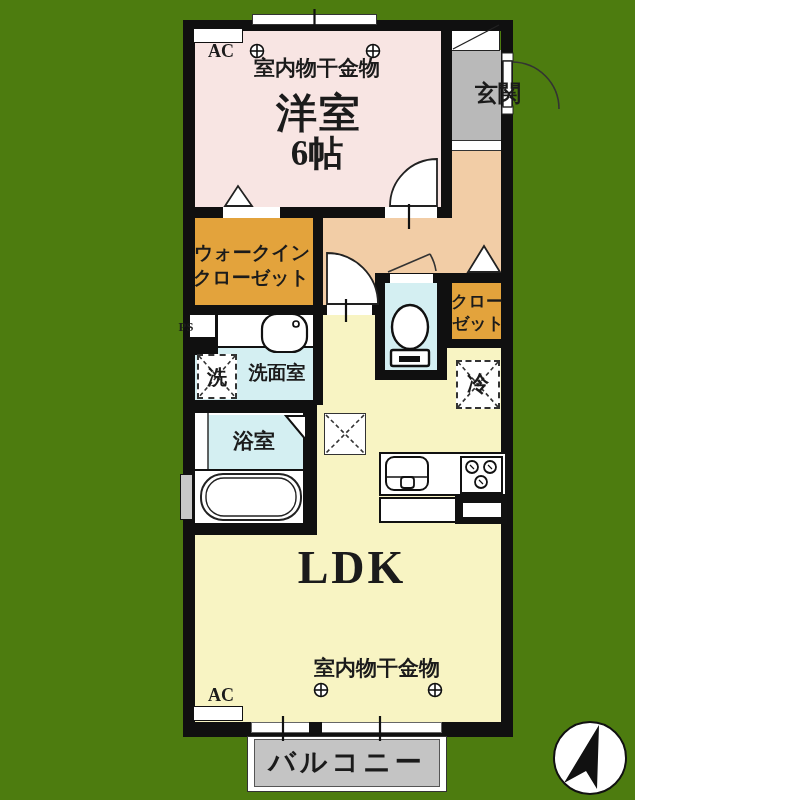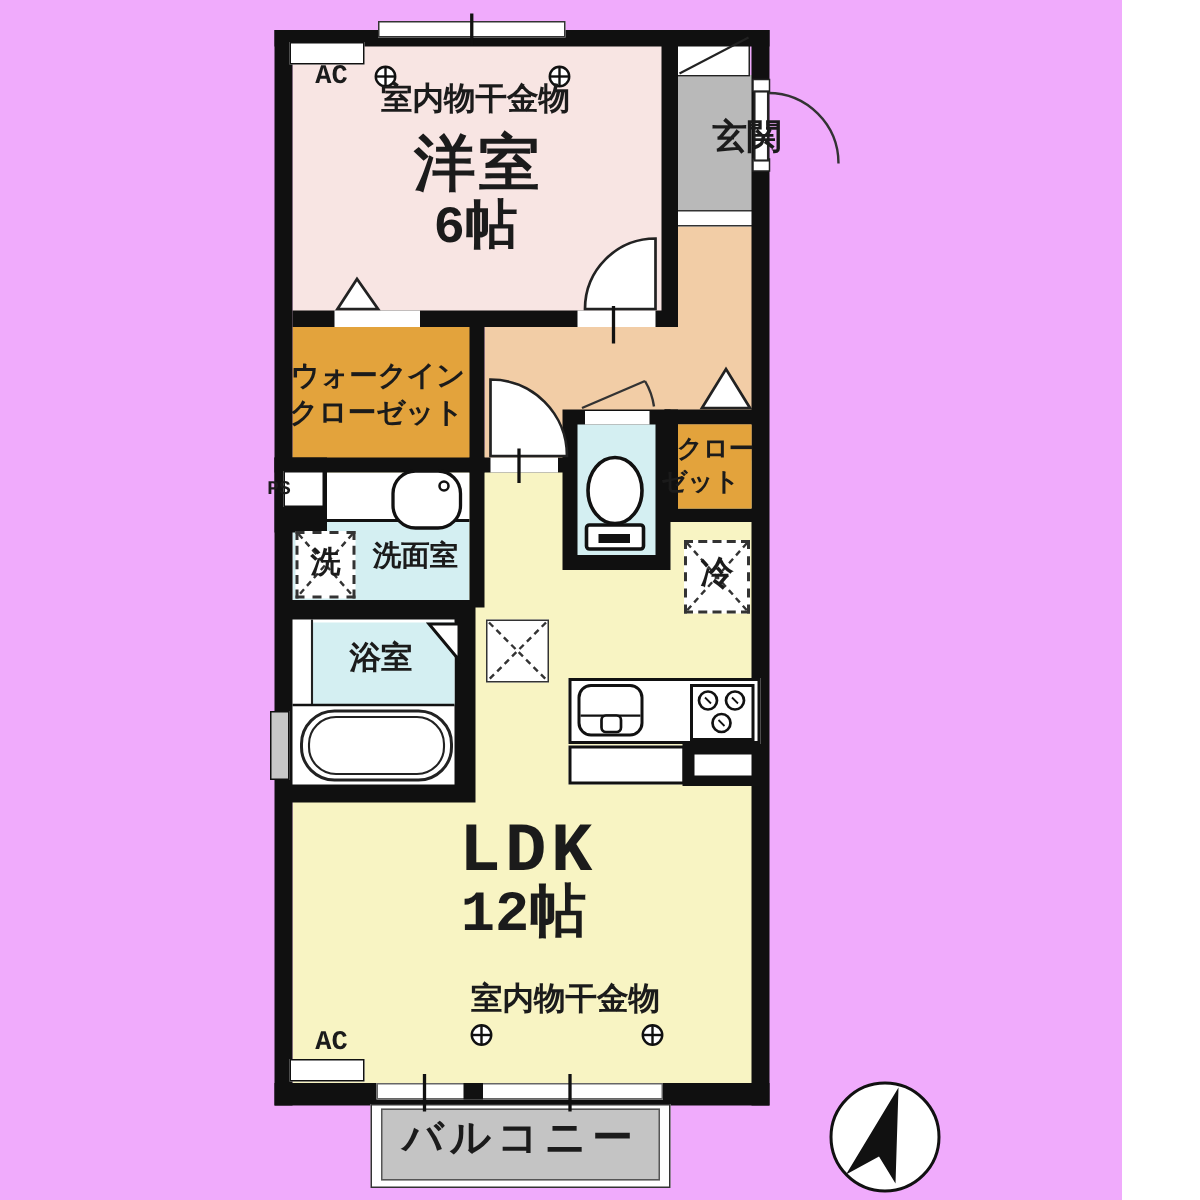--- a/index.html
+++ b/index.html
@@ -1,17 +1,17 @@
 <!DOCTYPE html>
 <html style="--wall: #101010; --western-room: #f8e5e3; --hall: #f2cda6; --closet: #e3a33c; --wet-area: #d4eff2; --ldk: #f8f4c3; --entrance-gray: #b9b9b9; --balcony-gray: #c4c4c4; --window-gray: #c8c8c8; --text: #1b1b1b;"><head>
 <meta charset="utf-8">
 <style>
   html,body{margin:0;padding:0;background:#fff;}
-  #canvas{position:relative;width:748px;height:800px;background:#f0abfc;overflow:hidden;
-          font-family:Liberation Mono, monospace;}
+  #canvas{position:relative;width:635px;height:800px;background:#4d7c0f;overflow:hidden;
+          font-family:Liberation Serif, serif;}
   .abs{position:absolute;}
   .wall{position:absolute;background:var(--wall,#101010);}
   .open{position:absolute;background:#fff;}
   .lbl{position:absolute;transform:translate(-50%,-50%);font-weight:bold;
        color:var(--text,#1b1b1b);white-space:nowrap;line-height:1;}
   svg{position:absolute;left:0;top:0;pointer-events:none;}
 </style>
 </head>
 <body>
 
@@ -176,25 +176,24 @@
   </svg>
 
   <div class="lbl" style="left:317px;top:68px;font-size:21px;">室内物干金物</div>
   <div class="lbl" style="left:319px;top:113px;font-size:41px;letter-spacing:2px;">洋室</div>
   <div class="lbl" style="left:317px;top:153px;font-size:35px;">6帖</div>
   <div class="lbl" style="left:498px;top:93px;font-size:23px;">玄関</div>
   <div class="lbl" style="left:221px;top:51px;font-size:18px;">AC</div>
   <div class="lbl" style="left:252px;top:252px;font-size:19px;">ウォークイン</div>
   <div class="lbl" style="left:251px;top:277px;font-size:19px;">クローゼット</div>
   <div class="lbl" style="left:477px;top:301px;font-size:17px;">クロー</div>
-  <div class="lbl" style="left:467px;top:323px;font-size:17px;">ゼット</div>
+  <div class="lbl" style="left:478px;top:323px;font-size:17px;">ゼット</div>
   <div class="lbl" style="left:186px;top:326px;font-size:13px;">PS</div>
   <div class="lbl" style="left:217px;top:377px;font-size:20px;">洗</div>
   <div class="lbl" style="left:277px;top:372px;font-size:19px;">洗面室</div>
   <div class="lbl" style="left:478px;top:384px;font-size:22px;">冷</div>
   <div class="lbl" style="left:254px;top:441px;font-size:21px;">浴室</div>
   <div class="lbl" style="left:352px;top:568px;font-size:46px;letter-spacing:3px;">LDK</div>
-  <div class="lbl" style="left:349px;top:611px;font-size:38px;">12帖</div>
   <div class="lbl" style="left:377px;top:668px;font-size:21px;">室内物干金物</div>
   <div class="lbl" style="left:221px;top:695px;font-size:18px;">AC</div>
   <div class="lbl" style="left:347px;top:762px;font-size:27px;letter-spacing:4px;">バルコニー</div>
 
 </div>
 
 </body></html>

